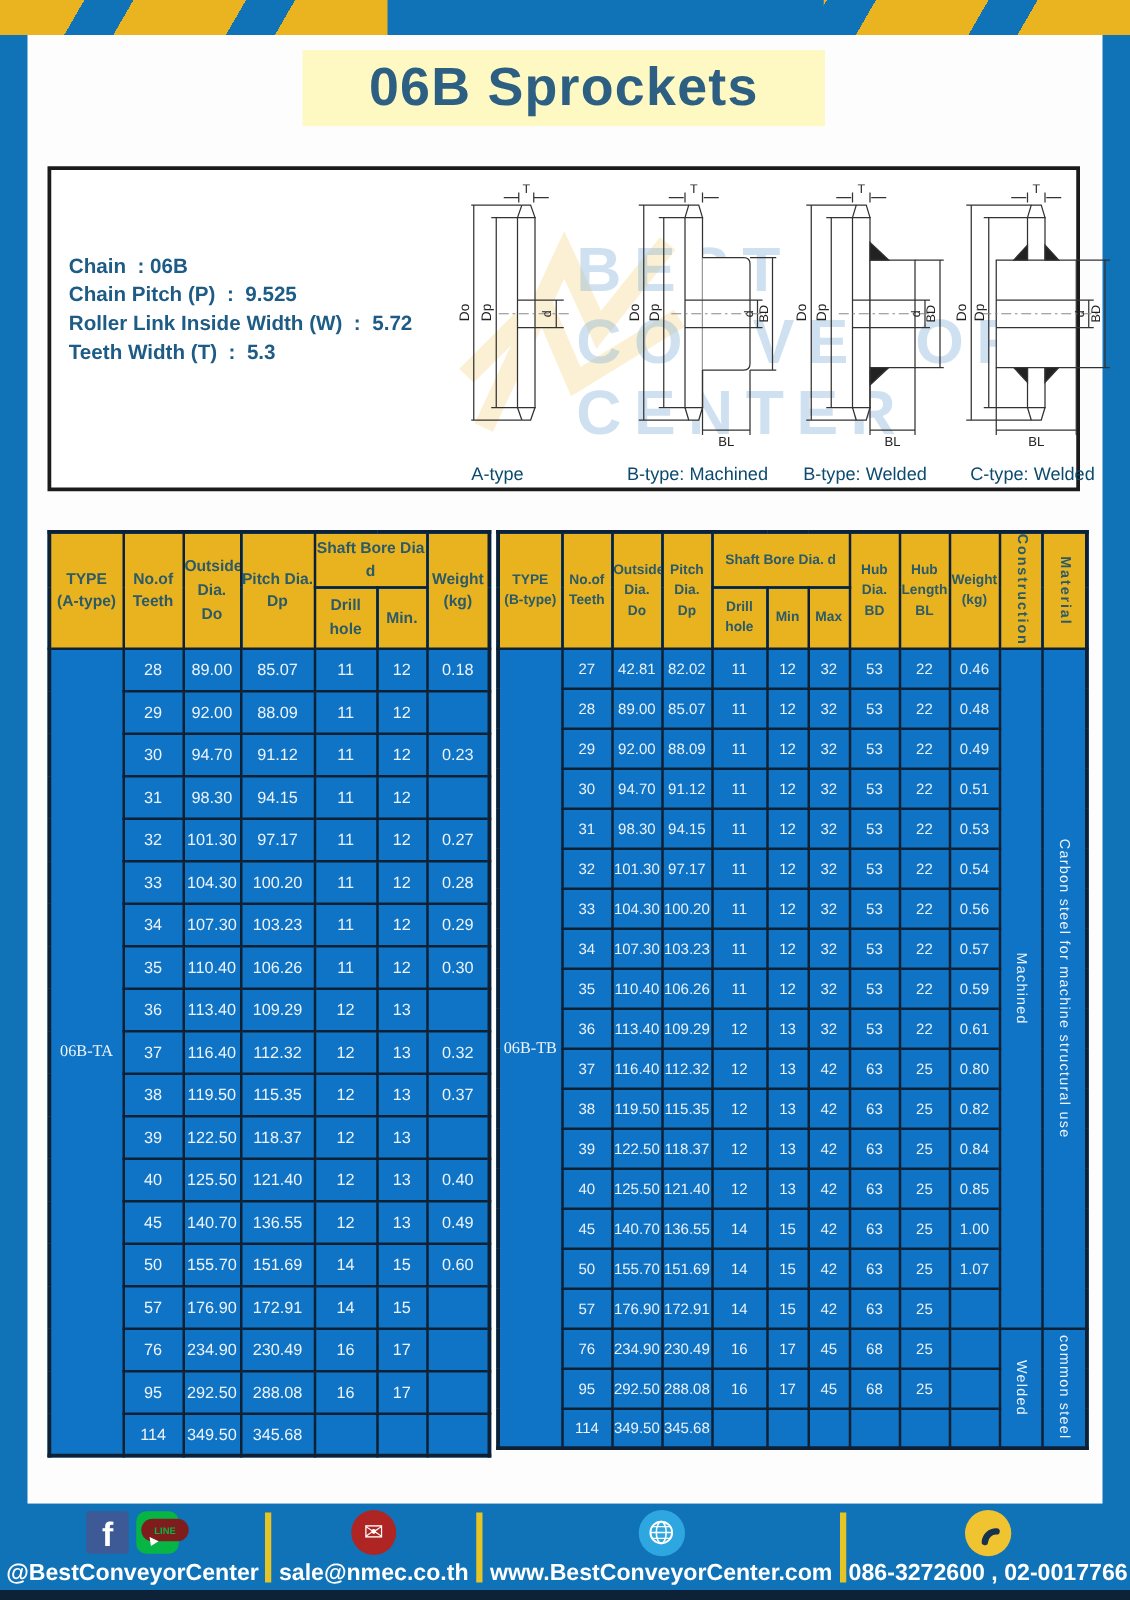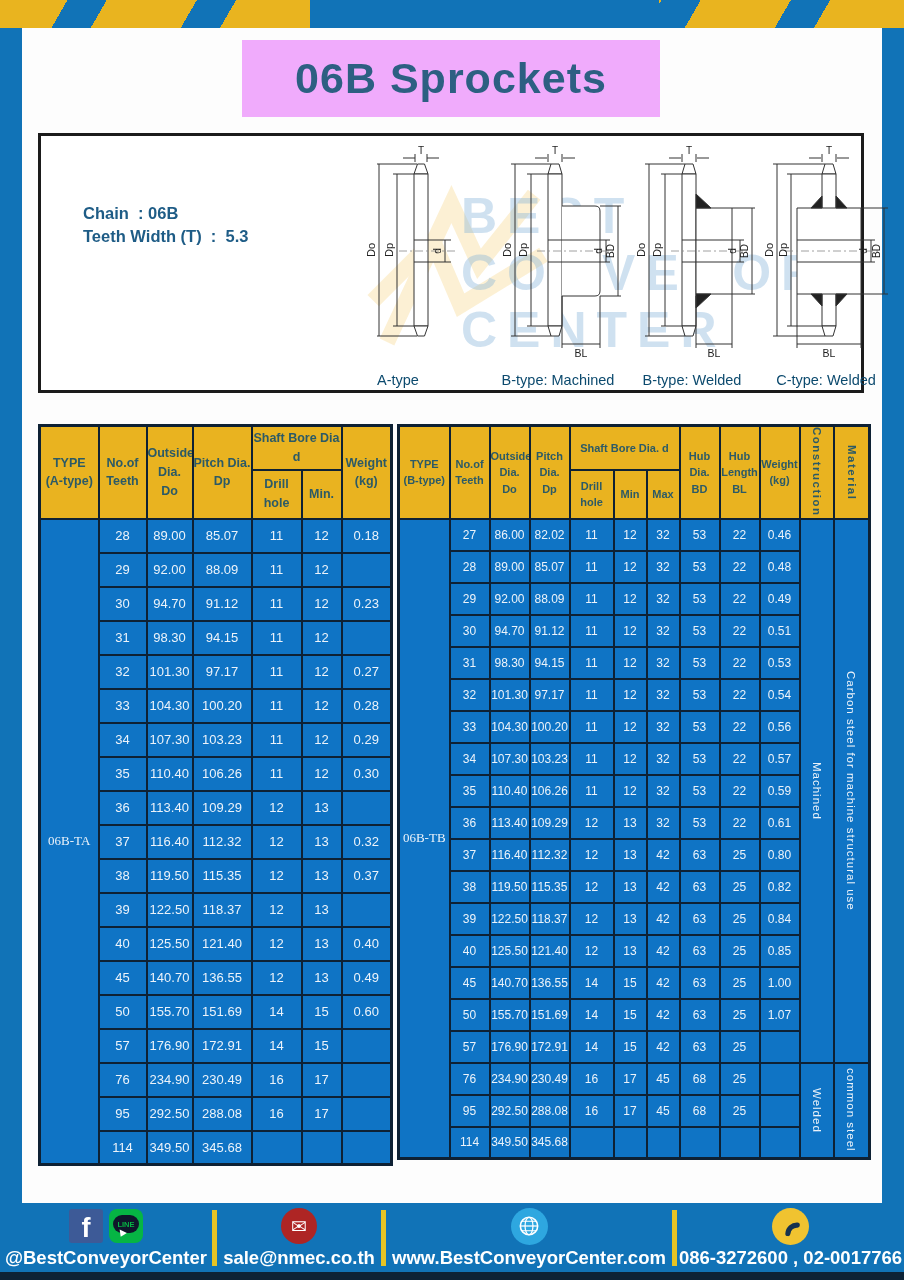--- a/index.html
+++ b/index.html
@@ -6,28 +6,28 @@
   body{width:904px;height:1280px;overflow:hidden;font-family:"Liberation Sans",sans-serif;}
   .page{position:relative;width:904px;height:1280px;background:#1173b7;}
 
   
   .stripes{position:absolute;top:0;height:28px;}
   .stripes-left{left:0;width:310px;background:repeating-linear-gradient(-60deg,#e9b41f 0 78px,#1173b7 78px 112px);}
   .stripes-right{right:0;width:245px;background:repeating-linear-gradient(-60deg,#e9b41f 0 78px,#1173b7 78px 112px);}
 
   .white-area{position:absolute;left:22px;top:28px;width:860px;height:1175px;background:#fdfdfd;}
 
-  .title-box{position:absolute;left:242px;top:40px;width:418px;height:77px;background:#f0abfc;
+  .title-box{position:absolute;left:242px;top:40px;width:418px;height:61px;background:#fef9c3;
     display:flex;align-items:center;justify-content:center;}
   .title-box h1{margin:0;font-size:43px;font-weight:800;color:#2d5f82;letter-spacing:1px;}
 
   
   .spec-panel{position:absolute;left:38px;top:133px;width:826px;height:260px;background:#ffffff;
     border:3px solid #1b1b1b;box-sizing:border-box;}
-  .spec-lines{position:absolute;left:14px;top:66px;z-index:3;margin-left:28px;}
+  .spec-lines{position:absolute;left:14px;top:66px;z-index:3;}
   .spec-lines div{font-size:16.5px;font-weight:700;color:#1e5c86;line-height:23px;white-space:pre;}
 
   .wm-logo{position:absolute;left:300px;top:22px;z-index:1;opacity:.5;}
   .watermark-text{position:absolute;left:420px;top:52px;z-index:1;font-weight:800;font-size:50px;
     line-height:57px;letter-spacing:10px;color:rgba(130,175,215,0.38);}
 
   .figure{position:absolute;top:8px;width:130px;height:246px;z-index:2;}
   .figure svg{display:block;}
   .figure .caption{position:absolute;bottom:2px;width:100%;text-align:center;font-size:14.5px;color:#0c4a6e;}
   .fig-a{left:292px;} .fig-bm{left:452px;} .fig-bw{left:586px;} .fig-cw{left:720px;}
@@ -56,21 +56,21 @@
   .footer{position:absolute;left:0;top:1203px;width:904px;height:69px;background:#1173b7;
     display:flex;align-items:stretch;}
   .footer-section{display:flex;flex-direction:column;align-items:center;justify-content:flex-start;padding-top:3px;}
   .sec-1{width:212px;} .sec-2{width:164px;} .sec-3{width:286px;} .sec-4{width:227px;}
   .footer-divider{width:5px;height:56px;background:#e7c425;align-self:center;}
   .footer-text{color:#ffffff;font-weight:700;font-size:18.5px;margin-top:1px;white-space:nowrap;}
   .icons-row{display:flex;gap:6px;align-items:center;height:40px;}
   .icon-fb{width:34px;height:34px;background:#3d5a97;border-radius:3px;color:#fff;font-weight:800;
     font-size:27px;display:flex;align-items:flex-end;justify-content:center;line-height:30px;}
   .icon-line{width:34px;height:34px;background:#06b544;border-radius:8px;position:relative;}
-  .icon-line .bubble{position:absolute;left:4px;top:6px;width:26px;height:18px;background:#0f172a;border-radius:9px;
+  .icon-line .bubble{position:absolute;left:4px;top:6px;width:38px;height:18px;background:#7f1d1d;border-radius:9px;
     display:flex;align-items:center;justify-content:center;font-size:7.5px;font-weight:800;color:#06b544;}
   .icon-line .tail{position:absolute;left:9px;top:22px;width:0;height:0;border-left:4px solid transparent;
     border-right:4px solid transparent;border-top:6px solid #fff;transform:rotate(25deg);}
   .icon-circle{border-radius:50%;display:flex;align-items:center;justify-content:center;}
   .icon-email{width:36px;height:36px;background:#ae2524;color:#fff;font-size:19px;}
   .icon-globe{width:37px;height:37px;background:#2ea7e0;}
   .icon-phone{width:37px;height:37px;background:#f0c330;}
   .bottom-strip{position:absolute;left:0;bottom:0;width:904px;height:8px;background:#0d2236;}
 </style>
 </head>
@@ -93,20 +93,22 @@
       </g>
     </svg>
     <div class="watermark-text">
         <div>BEST</div>
         <div>CONVEYOR</div>
         <div>CENTER</div>
       </div>
 
     <div class="spec-lines">
         <div>Chain  : 06B</div>
+        <div>Chain Pitch (P)  :  9.525</div>
+        <div>Roller Link Inside Width (W)  :  5.72</div>
         <div>Teeth Width (T)  :  5.3</div>
       </div>
 
     <div class="figure fig-a">
       <svg class="dwg" width="130" height="216" viewBox="0 0 130 216">
         <g stroke="#333" stroke-width="1" fill="none">
           <line x1="70" y1="14" x2="82" y2="14"></line>
             <line x1="94" y1="14" x2="106" y2="14"></line>
           <line x1="82" y1="10" x2="82" y2="18"></line>
             <line x1="94" y1="10" x2="94" y2="18"></line>
@@ -490,21 +492,21 @@
       <tr>
         <th>Drill hole</th>
         <th>Min</th>
         <th>Max</th>
       </tr>
     </thead>
     <tbody>
         <tr>
           <td class="type-cell" rowspan="20">06B-TB</td>
           <td>27</td>
-          <td>86.00</td>
+          <td>42.81</td>
           <td>82.02</td>
           <td>11</td>
           <td>12</td>
           <td>32</td>
           <td>53</td>
           <td>22</td>
           <td>0.46</td>
           <td class="vert-cell" rowspan="17">Machined</td>
           <td class="vert-cell" rowspan="17">Carbon steel for machine structural use</td>
         </tr>

